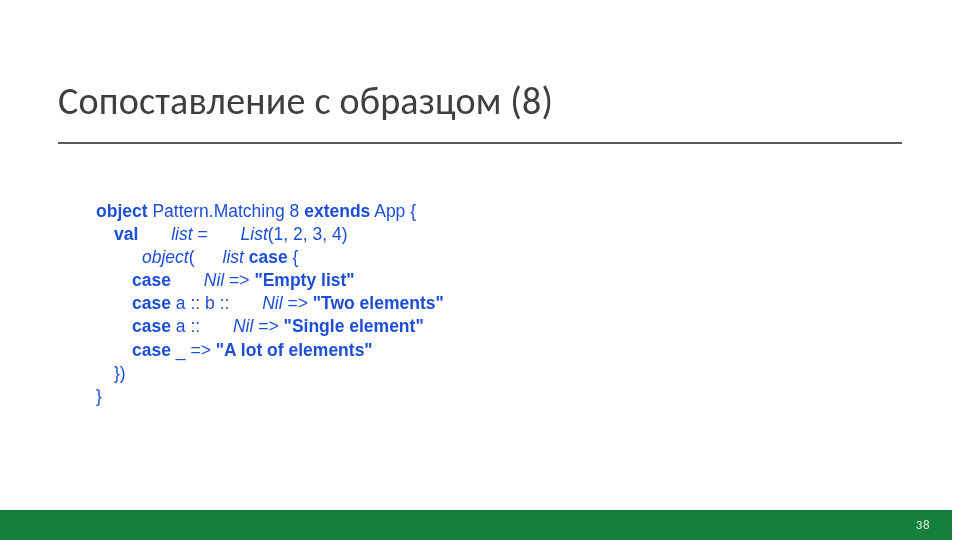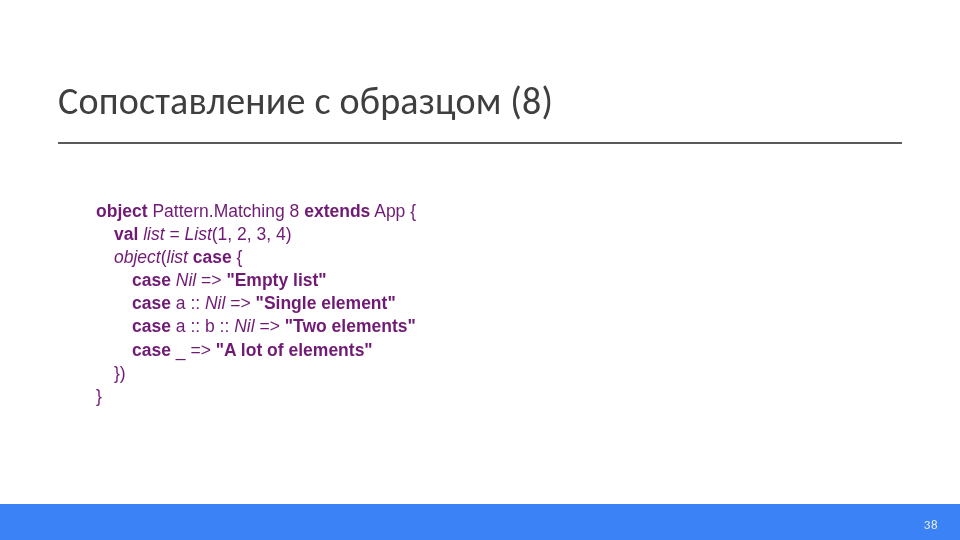--- a/index.html
+++ b/index.html
@@ -38,34 +38,34 @@
     width: 100%;
   }
   .code-block {
     position: absolute;
     left: 96px;
     top: 200px;
     right: 80px;
     font-family: "Arial", "Helvetica", sans-serif;
     font-size: 17.5px;
     line-height: 1.32;
-    color: #701a75;
+    color: #1d4ed8;
   }
   .code-block .kw { font-weight: 700; }
-  .code-block .it { font-style: italic; }
+  .code-block .it { font-style: italic; padding-left: 28px; }
   .code-block .str { font-weight: 700; }
   .ind1 { padding-left: 18px; display: block; }
   .ind2 { padding-left: 36px; display: block; }
   .footer-bar {
     position: absolute;
     left: 0;
-    right: 0;
+    right: 8px;
     bottom: 0;
-    height: 36px;
-    background: #3b82f6;
+    height: 30px;
+    background: #15803d;
   }
   .page-num {
     position: absolute;
     right: 22px;
     bottom: 8px;
     font-size: 13px;
     color: #e7efda;
     letter-spacing: 0.5px;
   }
 </style>
@@ -86,24 +86,24 @@
     <span class="ind1">
       <span class="kw">val</span><span class="it"> list </span><span>= </span><span class="it">List</span><span>(1, 2, 3, 4)</span>
     </span>
     <span class="ind1">
       <span class="it">object</span><span>(</span><span class="it">list</span><span> </span><span class="kw">case</span><span> {</span>
     </span>
     <span class="ind2">
       <span class="kw">case</span><span class="it"> Nil </span><span>=&gt; </span><span class="str">"Empty list"</span>
     </span>
     <span class="ind2">
-      <span class="kw">case</span><span> a :: </span><span class="it">Nil </span><span>=&gt; </span><span class="str">"Single element"</span>
+      <span class="kw">case</span><span> a :: b :: </span><span class="it">Nil </span><span>=&gt; </span><span class="str">"Two elements"</span>
     </span>
     <span class="ind2">
-      <span class="kw">case</span><span> a :: b :: </span><span class="it">Nil </span><span>=&gt; </span><span class="str">"Two elements"</span>
+      <span class="kw">case</span><span> a :: </span><span class="it">Nil </span><span>=&gt; </span><span class="str">"Single element"</span>
     </span>
     <span class="ind2">
       <span class="kw">case</span><span> _ </span><span>=&gt; </span><span class="str">"A lot of elements"</span>
     </span>
     <span class="ind1">})</span>
     <span style="display:block">}</span>
   </div>
 
   <div class="footer-bar">
     <div class="page-num">38</div>

